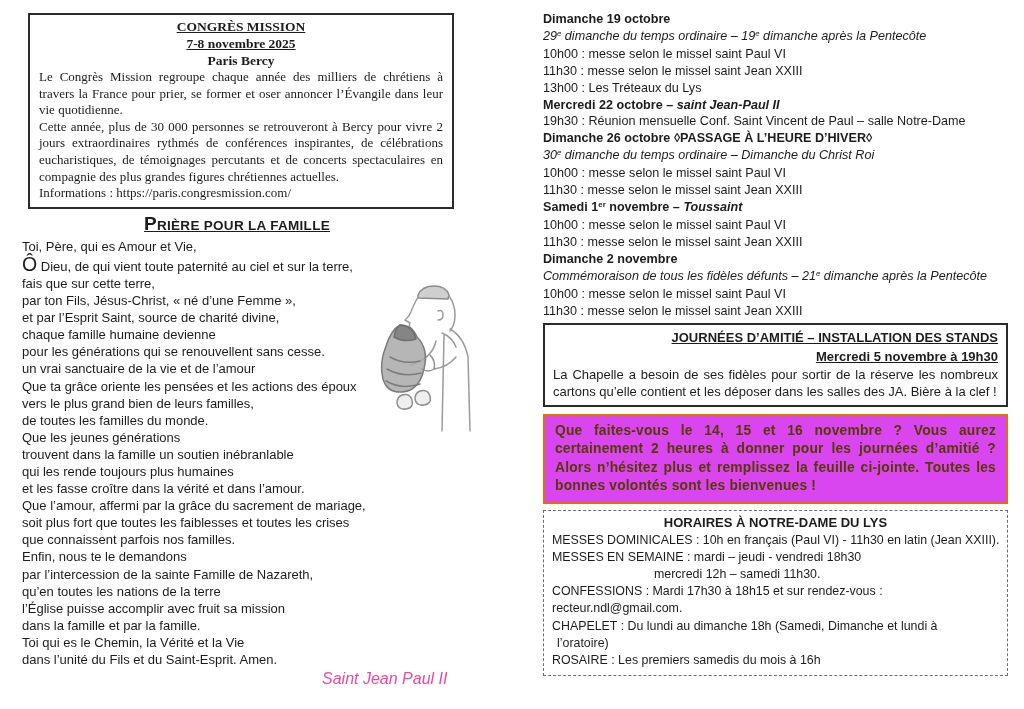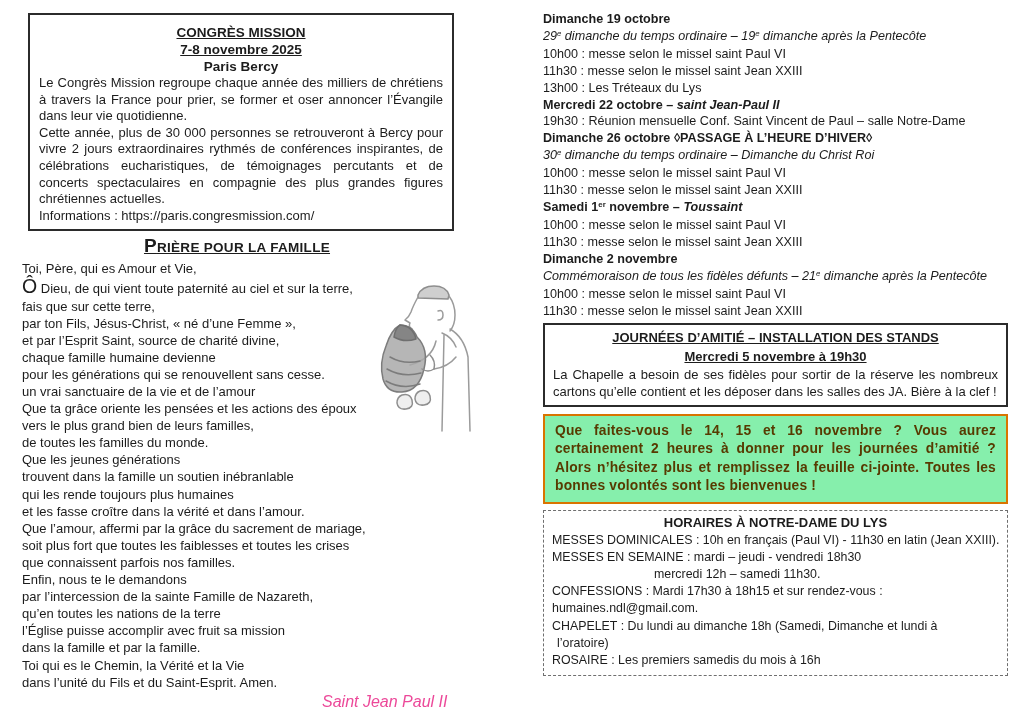--- a/index.html
+++ b/index.html
@@ -13,21 +13,21 @@
   .big{font-size:1.5em;line-height:1;}
   .line{white-space:nowrap;}
   .just{white-space:normal;text-align:justify;}
   .indent{padding-left:102px;}
   .sp{padding-left:5px;}
   .sig{font-style:italic;padding-left:300px;padding-top:2px;color:#ec4899;}
 
   
   .left-col{position:absolute;left:22px;top:13px;width:430px;}
   .congres-box{
-    margin-left:6px;width:404px;border:2px solid #2b2b2b;padding:9px 9px 5px 9px;
+    margin-left:6px;width:404px;border:2px solid #2b2b2b;padding:3px 9px 5px 9px;font-family:Liberation Serif, serif;
   }
   .box-title{text-align:center;font-weight:bold;font-size:13.5px;line-height:17px;}
   .u{text-decoration:underline;}
   .congres-paras{font-size:13px;line-height:16.6px;text-align:justify;}
   .congres-paras .line{white-space:normal;text-align:justify;}
   .prayer-title{
     margin-top:4px;text-align:center;font-weight:bold;font-size:13.5px;
     letter-spacing:.3px;
   }
   .prayer-title .tw{text-decoration:underline;}
@@ -36,21 +36,21 @@
 
   
   .sketch{position:absolute;left:372px;top:283px;width:102px;height:150px;}
 
   
   .right-col{position:absolute;left:543px;top:11px;width:465px;}
   .schedule{font-size:12.6px;line-height:16.7px;}
   .stands-box{
     margin-top:3px;border:2px solid #2b2b2b;padding:3px 8px 5px 8px;
   }
-  .stands-box .box-title{font-size:13px;line-height:19px;}
+  .stands-box .box-title{font-size:13px;line-height:19px;text-align:right;}
   .stands-body{font-size:13px;line-height:17px;text-align:justify;}
   .volunteer-box{
     margin-top:7px;border:2px solid #d97400;background:#f9ae00;color:#573a00;
     padding:6px 10px;font-weight:bold;font-size:13.8px;line-height:18.5px;
     text-align:justify;letter-spacing:.2px;
   }
   .horaires-box{
     margin-top:6px;border:1.6px dashed #6f6f6f;padding:3px 8px 6px 8px;
   }
   .horaires-title{text-align:center;font-weight:bold;font-size:13px;line-height:18px;}
@@ -163,32 +163,32 @@
         <div class="line"><span>10h00 : messe selon le missel saint Paul VI</span></div>
         <div class="line"><span>11h30 : messe selon le missel saint Jean XXIII</span></div>
       </div>
 
     <div class="stands-box">
       <div class="box-title"><span class="u">JOURNÉES D’AMITIÉ – INSTALLATION DES STANDS</span></div>
       <div class="box-title"><span class="u">Mercredi 5 novembre à 19h30</span></div>
       <div class="stands-body">La Chapelle a besoin de ses fidèles pour sortir de la réserve les nombreux cartons qu’elle contient et les déposer dans les salles des JA. Bière à la clef !</div>
     </div>
 
-    <div class="volunteer-box" style="background: #86efac; border-color: rgb(217, 116, 0); color: rgb(87, 58, 0);">
+    <div class="volunteer-box" style="background: #d946ef; border-color: rgb(217, 116, 0); color: rgb(87, 58, 0);">
       <span>Que faites-vous le 14, 15 et 16 novembre ? Vous aurez certainement 2 heures à donner pour les journées d’amitié ? Alors n’hésitez plus et remplissez la feuille ci-jointe. Toutes les bonnes volontés sont les bienvenues !</span>
     </div>
 
     <div class="horaires-box">
       <div class="horaires-title">HORAIRES À NOTRE-DAME DU LYS</div>
       <div class="horaires-lines">
           <div class="line"><span>MESSES DOMINICALES : 10h en français (Paul VI) - 11h30 en latin (Jean XXIII).</span></div>
           <div class="line"><span>MESSES EN SEMAINE : mardi – jeudi - vendredi 18h30</span></div>
           <div class="line indent"><span>mercredi 12h – samedi 11h30.</span></div>
           <div class="line"><span>CONFESSIONS : Mardi 17h30 à 18h15 et sur rendez-vous :</span></div>
-          <div class="line"><span>humaines.ndl@gmail.com.</span></div>
+          <div class="line"><span>recteur.ndl@gmail.com.</span></div>
           <div class="line"><span>CHAPELET : Du lundi au dimanche 18h (Samedi, Dimanche et lundi à</span></div>
           <div class="line sp"><span>l’oratoire)</span></div>
           <div class="line"><span>ROSAIRE : Les premiers samedis du mois à 16h</span></div>
         </div>
     </div>
 
   </div>
 </div>
 
 </body></html>

